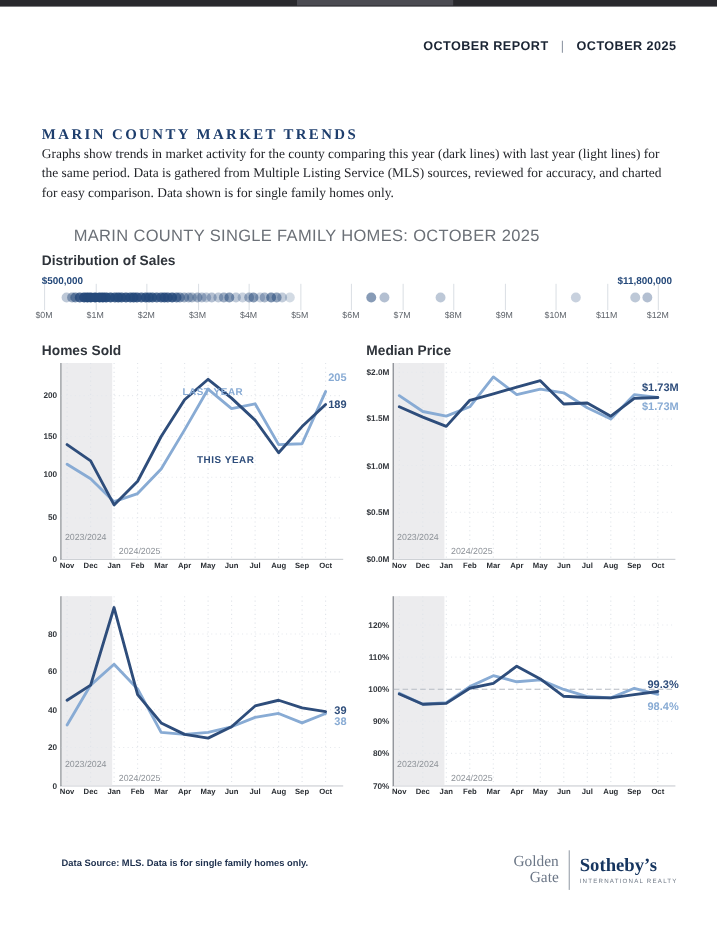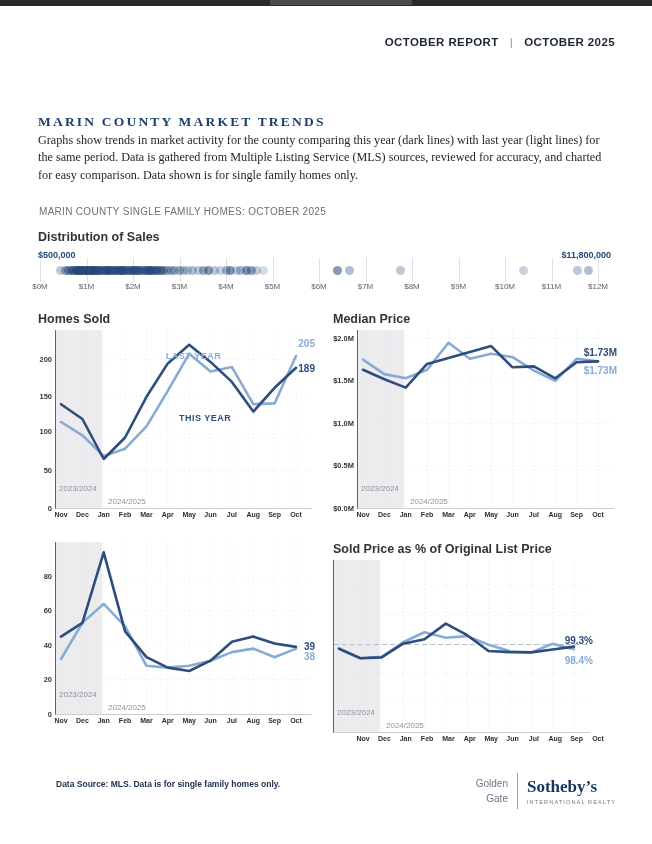--- a/index.html
+++ b/index.html
@@ -13,21 +13,21 @@
   
   .report-header{position:absolute;top:36px;right:37px;font-size:11.5px;font-weight:bold;
                  letter-spacing:.4px;color:#1B2534;white-space:nowrap;}
   .report-header .sep{color:#8A93A0;margin:0 11px;font-weight:normal;}
 
   
   .page-title{position:absolute;left:38px;top:114px;font-family:"Liberation Serif",serif;
               font-size:13.5px;font-weight:bold;letter-spacing:2.2px;color:var(--navy);}
   .intro{position:absolute;left:38px;top:132px;width:579px;font-family:"Liberation Serif",serif;
          font-size:12.2px;line-height:17.3px;color:#1F2126;}
-  .subtitle{position:absolute;left:24px;top:206px;font-size:10px;letter-spacing:.3px;color:#6B7077;padding-left:15px;}
+  .subtitle{position:absolute;left:52px;top:206px;font-size:15px;letter-spacing:.3px;color:#6B7077;padding-left:15px;}
 
   
   .dist-title{position:absolute;left:38px;top:230px;font-size:12.5px;font-weight:bold;color:#2F343B;text-align:right;}
   .strip{position:absolute;left:38px;top:250px;width:576px;height:48px;}
   .minlab,.maxlab{position:absolute;top:0;font-size:9px;font-weight:bold;color:var(--accent);}
   .minlab{left:0;} .maxlab{right:3px;text-align:right;}
   .strip-grid,.strip-dots,.strip-ticks{position:absolute;left:0;right:0;}
   .strip-grid{top:8px;height:24px;}
   .sgrid{position:absolute;top:0;bottom:0;width:1px;background:#DDE1E6;}
   .strip-dots{top:8px;height:24px;}
@@ -51,21 +51,21 @@
        letter-spacing:.5px;white-space:nowrap;}
   .endlab{position:absolute;right:-3px;font-size:10px;font-weight:bold;white-space:nowrap;}
   .light{color:var(--light);} .dark{color:var(--dark);}
   .xlabels{position:relative;height:14px;margin-left:18px;margin-top:2px;}
   .chart.right .xlabels{margin-left:25px;}
   .xlab{position:absolute;transform:translateX(-50%);font-size:7px;font-weight:bold;color:#2B2F34;}
 
   
   .foot-note{position:absolute;left:56px;top:779px;font-size:8.5px;font-weight:bold;color:#1D2F4D;}
   .logo{position:absolute;right:36px;top:773px;display:flex;align-items:center;}
-  .logo-left{text-align:right;color:#6B7686;font-size:10px;line-height:15px;}
+  .logo-left{text-align:right;color:#6B7686;font-size:14px;line-height:15px;font-family:Liberation Serif, serif;}
   .logo-div{width:0;border-left:1.5px solid #99A1AB;height:36px;margin:0 9px;}
   .brand{font-family:"Liberation Serif",serif;font-size:17px;font-weight:bold;color:#16355F;}
   .brand-sub{font-size:5.6px;letter-spacing:1.1px;color:#707A87;margin-top:2px;}
 </style>
 </head>
 <body>
 
 <div class="topbar">
   <div class="topbar-thumb"></div>
 </div>
@@ -329,22 +329,29 @@
       <span class="xlab" style="left: 133.2px;">May</span>
       <span class="xlab" style="left: 154.5px;">Jun</span>
       <span class="xlab" style="left: 175.9px;">Jul</span>
       <span class="xlab" style="left: 197.3px;">Aug</span>
       <span class="xlab" style="left: 218.6px;">Sep</span>
       <span class="xlab" style="left: 240px;">Oct</span>
     </div>
 </section>
 
 <section class="chart right" style="left:333px;top:542px">
-  <h3>Sold Price as % of Original List Price</h3>
   <div class="chart-body">
+    <div class="ylabels" style="height: 172px;">
+        <span class="ylab" style="top: 21.7px;">120%</span>
+        <span class="ylab" style="top: 50.9px;">110%</span>
+        <span class="ylab" style="top: 80px;">100%</span>
+        <span class="ylab" style="top: 109.2px;">90%</span>
+        <span class="ylab" style="top: 138.3px;">80%</span>
+        <span class="ylab" style="top: 167.5px;">70%</span>
+      </div>
     <div class="plot" style="height: 172px; width: 256px;">
         <div class="band" style="width: 45.7px;"></div>
         <svg width="256" height="172">
           <line x1="5" y1="0" x2="5" y2="172" stroke="#E0E4E9" stroke-width="1" stroke-dasharray="1 3"></line>
           <line x1="26.363636363636363" y1="0" x2="26.363636363636363" y2="172" stroke="#E0E4E9" stroke-width="1" stroke-dasharray="1 3"></line>
           <line x1="47.72727272727273" y1="0" x2="47.72727272727273" y2="172" stroke="#E0E4E9" stroke-width="1" stroke-dasharray="1 3"></line>
           <line x1="69.0909090909091" y1="0" x2="69.0909090909091" y2="172" stroke="#E0E4E9" stroke-width="1" stroke-dasharray="1 3"></line>
           <line x1="90.45454545454545" y1="0" x2="90.45454545454545" y2="172" stroke="#E0E4E9" stroke-width="1" stroke-dasharray="1 3"></line>
           <line x1="111.81818181818181" y1="0" x2="111.81818181818181" y2="172" stroke="#E0E4E9" stroke-width="1" stroke-dasharray="1 3"></line>
           <line x1="133.1818181818182" y1="0" x2="133.1818181818182" y2="172" stroke="#E0E4E9" stroke-width="1" stroke-dasharray="1 3"></line>

